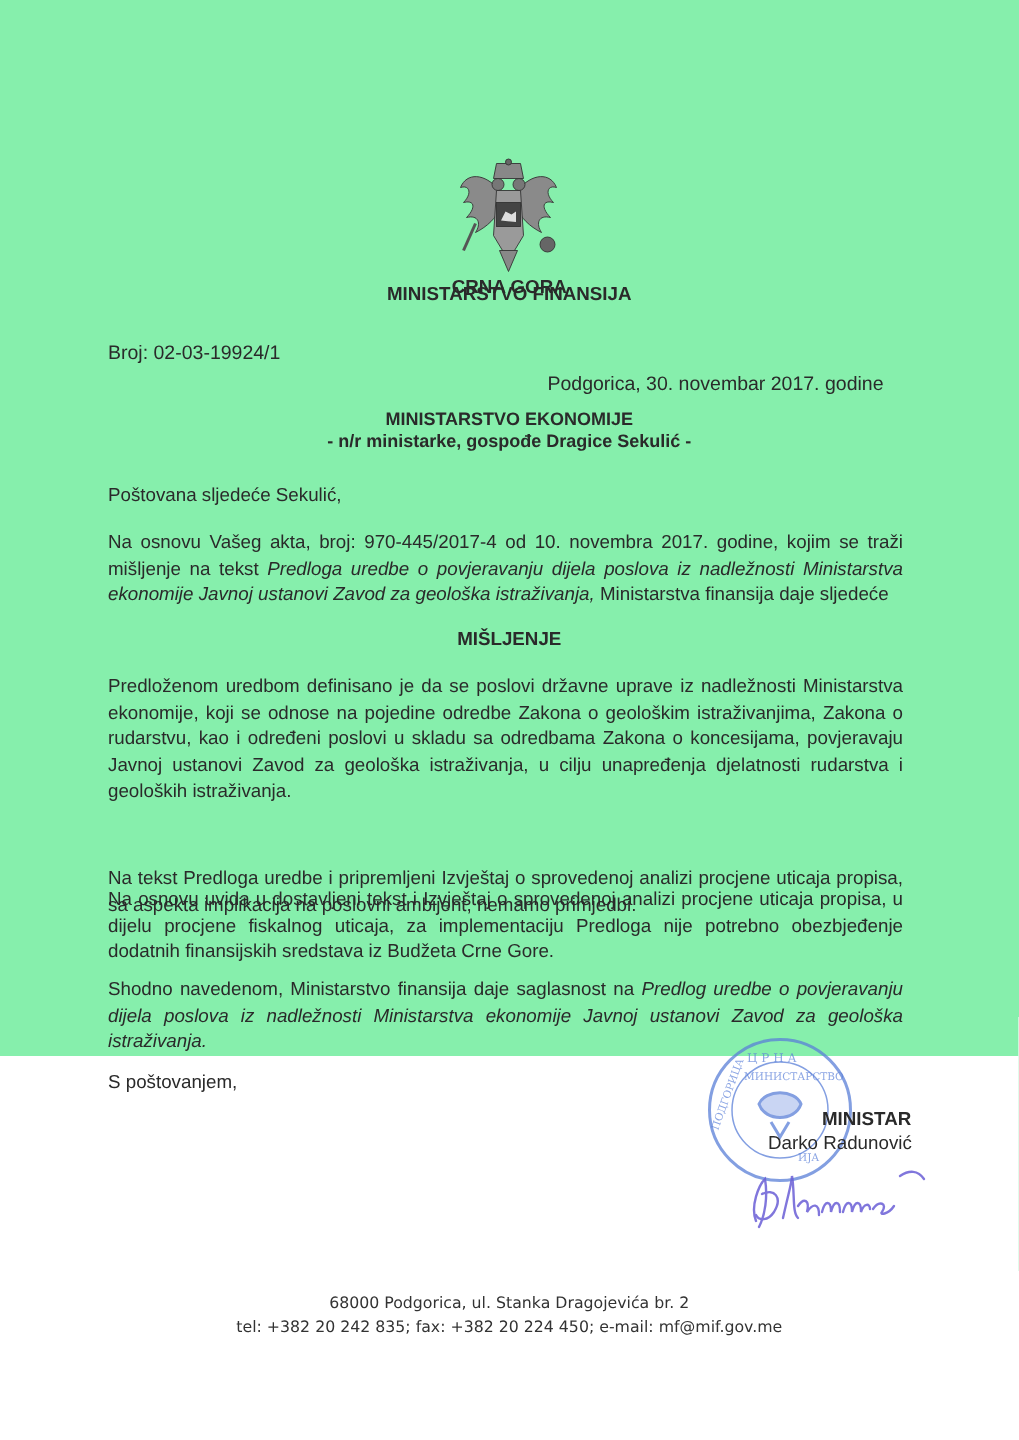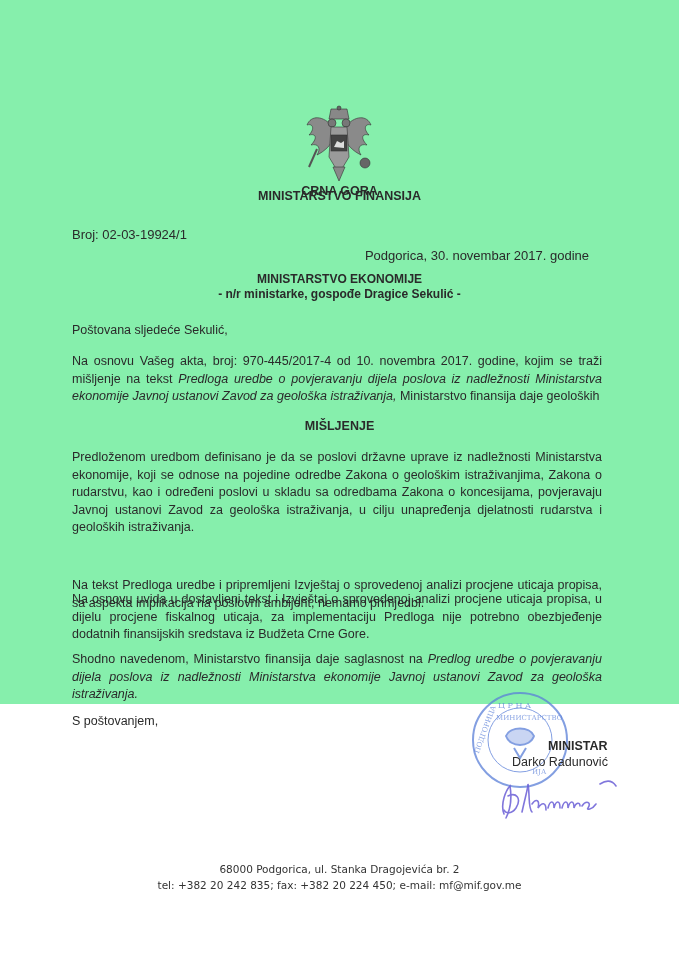--- a/index.html
+++ b/index.html
@@ -57,21 +57,21 @@
 
   <div class="abs meta" style="left:72px;">Broj: 02-03-19924/1</div>
   <div class="abs meta" style="right:90px;margin-top:21px;">Podgorica, 30. novembar 2017. godine</div>
 
   <div class="abs recipient" style="top:271px;">MINISTARSTVO EKONOMIJE</div>
   <div class="abs recipient" style="top:286px;">- n/r ministarke, gospođe Dragice Sekulić -</div>
 
   <div class="abs body-text" style="top:322px;">Poštovana sljedeće Sekulić,</div>
 
   <div class="abs body-text" style="top:353px;">
-    <span>Na osnovu Vašeg akta, broj: 970-445/2017-4 od 10. novembra 2017. godine, kojim se traži mišljenje na tekst </span><i>Predloga uredbe o povjeravanju dijela poslova iz nadležnosti Ministarstva ekonomije Javnoj ustanovi Zavod za geološka istraživanja,</i><span>  Ministarstvo finansija daje geoloških</span>
+    <span>Na osnovu Vašeg akta, broj: 970-445/2017-4 od 10. novembra 2017. godine, kojim se traži mišljenje na tekst </span><i>Predloga uredbe o povjeravanju dijela poslova iz nadležnosti Ministarstva ekonomije Javnoj ustanovi Zavod za geološka istraživanja,</i><span>  Ministarstva finansija daje sljedeće</span>
   </div>
 
   <div class="abs title" style="top:419px;">MIŠLJENJE</div>
 
   <div class="abs body-text just-last" style="top:449px;">Predloženom uredbom definisano je da se poslovi državne uprave iz nadležnosti Ministarstva ekonomije, koji se odnose na pojedine odredbe Zakona o geološkim istraživanjima, Zakona o rudarstvu, kao i određeni poslovi u skladu sa odredbama Zakona o koncesijama, povjeravaju Javnoj ustanovi Zavod za geološka istraživanja, u cilju unapređenja djelatnosti rudarstva i geoloških istraživanja.</div>
   <div class="abs body-text just-last" style="top:541px;margin-top:36px;">Na tekst Predloga uredbe i pripremljeni Izvještaj o sprovedenoj analizi procjene uticaja propisa, sa aspekta implikacija na poslovni ambijent, nemamo primjedbi.</div>
   <div class="abs body-text just-last" style="top:591px;">Na osnovu uvida u dostavljeni tekst i Izvještaj o sprovedenoj analizi procjene uticaja propisa, u dijelu procjene fiskalnog uticaja, za implementaciju Predloga nije potrebno obezbjeđenje dodatnih finansijskih sredstava iz Budžeta Crne Gore.</div>
 
   <div class="abs body-text just-last" style="top:651px;">
     <span>Shodno navedenom, Ministarstvo finansija daje saglasnost na </span><i>Predlog uredbe o povjeravanju dijela poslova iz nadležnosti Ministarstva ekonomije Javnoj ustanovi Zavod za geološka istraživanja.</i>

